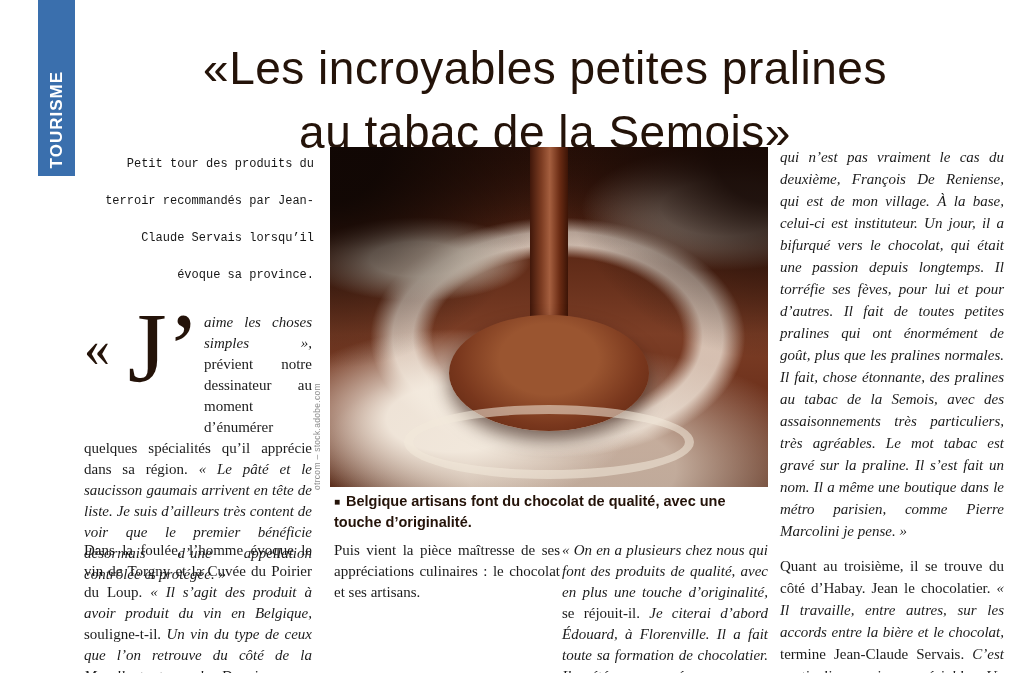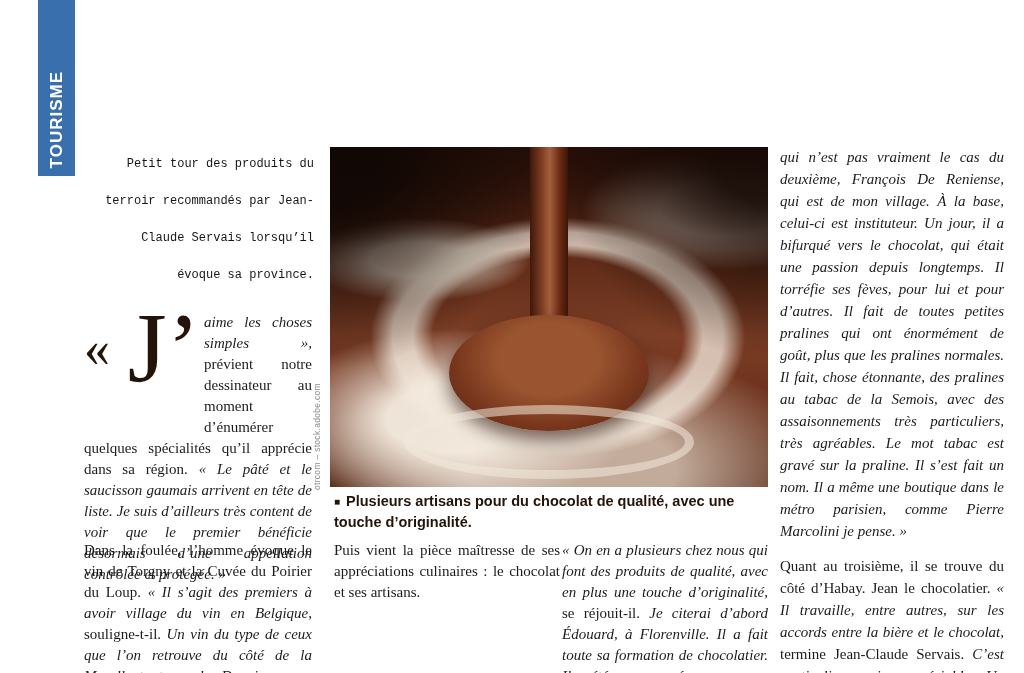--- a/index.html
+++ b/index.html
@@ -116,44 +116,48 @@
 </style>
 </head>
 <body>
 
 <div class="page">
 
   <div class="tourisme-bar">
     <span>TOURISME</span>
   </div>
 
+  <h1 class="headline" style="margin:0;">
+    <span style="display:block;">«Les incroyables petites pralines</span>
+    <span style="display:block;">au tabac de la Semois»</span>
+  </h1>
 
   <div class="intro">Petit tour des produits du terroir recommandés par Jean-Claude Servais lorsqu’il évoque sa province.</div>
 
   <div class="lead-para bodytext">
     <span class="dropblock">
       <span class="open-guillemet">«</span>
       <span class="dropJ">J’</span>
     </span><span><span style="font-style: italic;">aime les choses simples », </span><span>prévient notre dessinateur au moment d’énumérer quelques spécialités qu’il apprécie dans sa région. </span><span style="font-style: italic;">« Le pâté et le saucisson gaumais arrivent en tête de liste. Je suis d’ailleurs très content de voir que le premier bénéficie désormais d’une appellation contrôlée et protégée. »</span></span>
   </div>
 
   <div class="col1 bodytext">
-    <div class="para"><span>Dans la foulée, l’homme évoque le vin de Torgny et la Cuvée du Poirier du Loup. </span><span style="font-style: italic;">« Il s’agit des premiers à avoir village du vin en Belgique, </span><span>souligne-t-il. </span><span style="font-style: italic;">Un vin du type de ceux que l’on retrouve du côté de la Moselle, toute proche. Depuis, sans</span></div>
+    <div class="para"><span>Dans la foulée, l’homme évoque le vin de Torgny et la Cuvée du Poirier du Loup. </span><span style="font-style: italic;">« Il s’agit des produit à avoir produit du vin en Belgique, </span><span>souligne-t-il. </span><span style="font-style: italic;">Un vin du type de ceux que l’on retrouve du côté de la Moselle, toute proche. Depuis, sans</span></div>
   </div>
 
   <div class="photo">
     <div class="stream"></div>
     <div class="blob"></div>
     <div class="ripple"></div>
   </div>
 
   <div class="credit">otrcom – stock.adobe.com</div>
 
   <div class="caption">
-    <span class="bullet">■</span><span>Plusieurs artisans pour du chocolat de qualité, avec une touche d’originalité.</span>
+    <span class="bullet">■</span><span>Belgique artisans font du chocolat de qualité, avec une touche d’originalité.</span>
   </div>
 
   <div class="col2 bodytext">
     <div class="para"><span>Puis vient la pièce maîtresse de ses appréciations culinaires : le chocolat et ses artisans.</span></div>
   </div>
 
   <div class="col3 bodytext">
     <div class="para"><span style="font-style: italic;">« On en a plusieurs chez nous qui font des produits de qualité, avec en plus une touche d’originalité, </span><span>se réjouit-il. </span><span style="font-style: italic;">Je citerai d’abord Édouard, à Florenville. Il a fait toute sa formation de chocolatier. Il a été programmé pour exercer ce métier, ce</span></div>
   </div>
 

